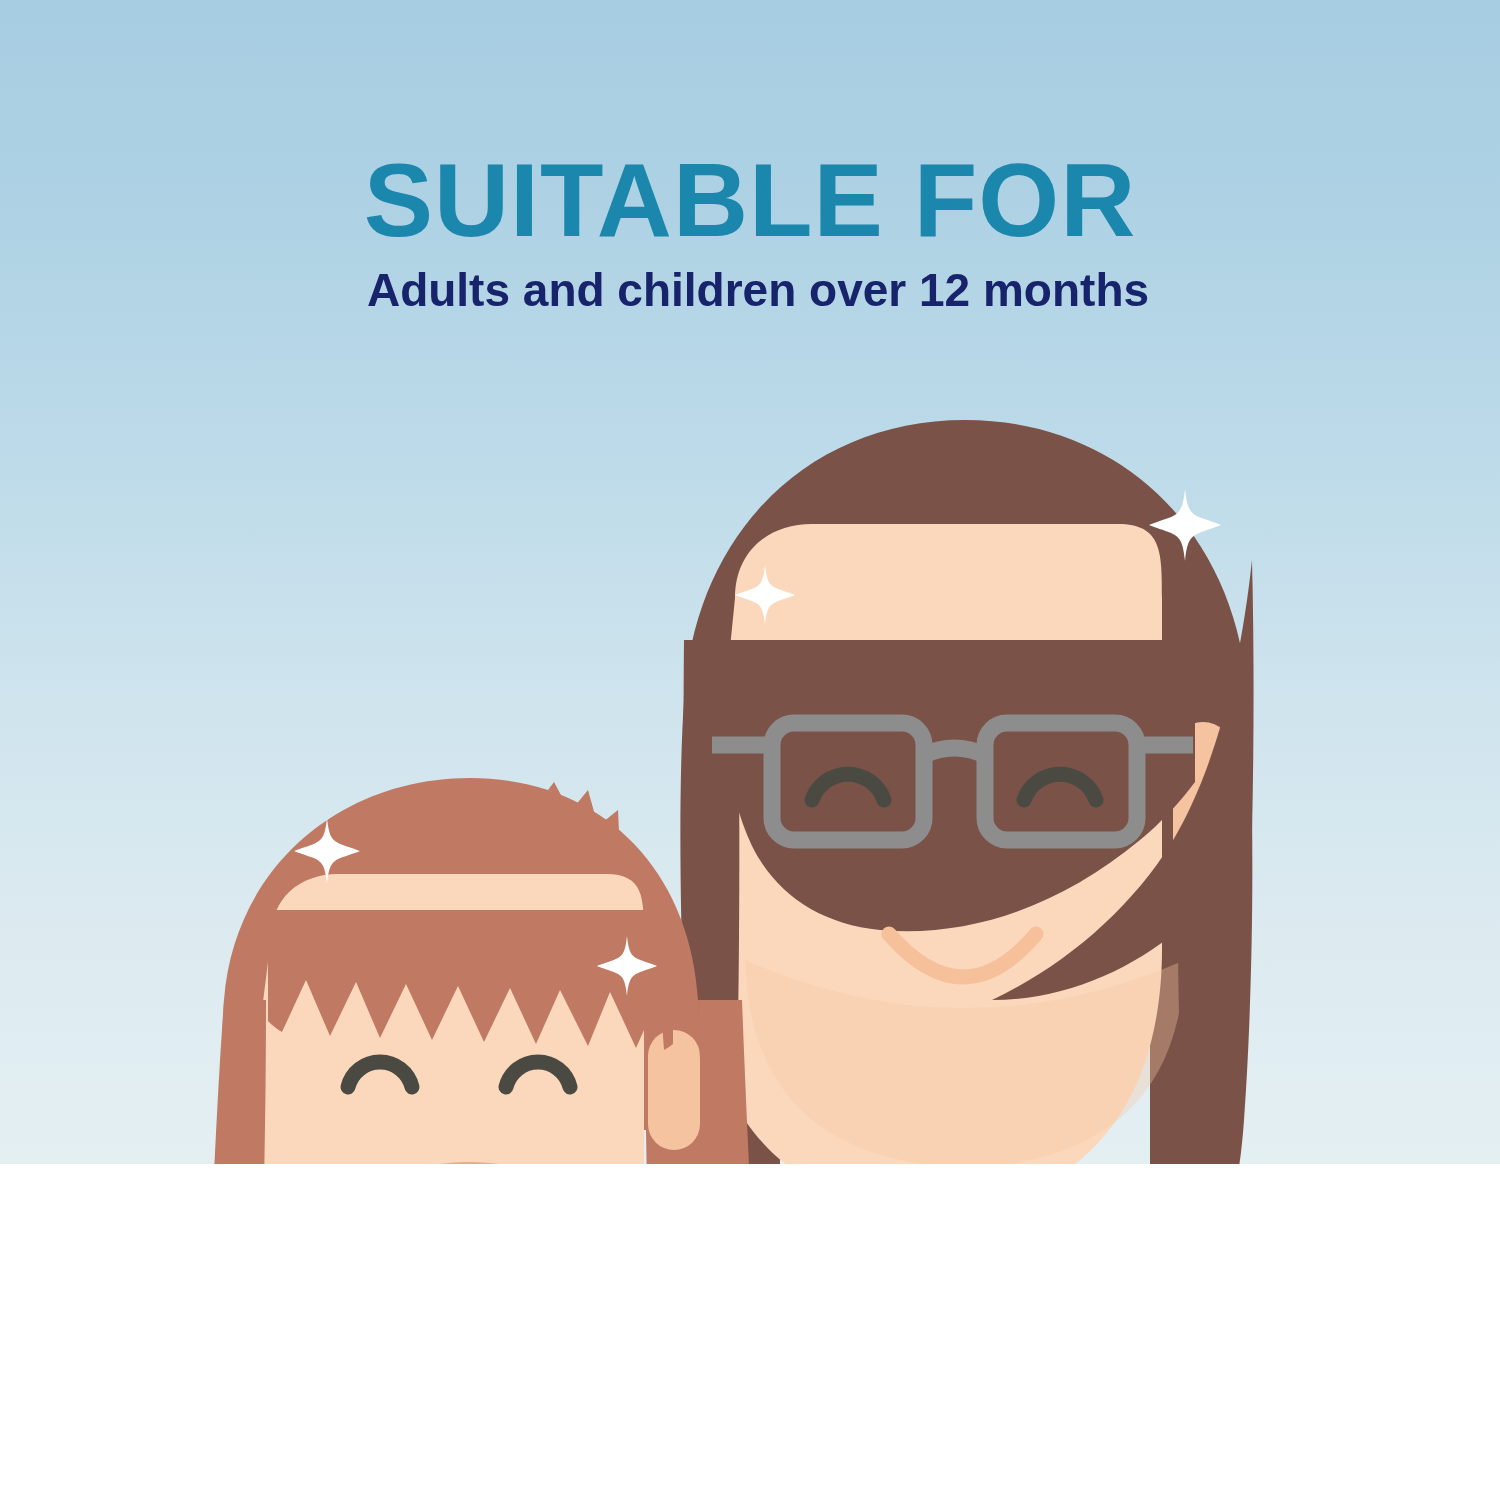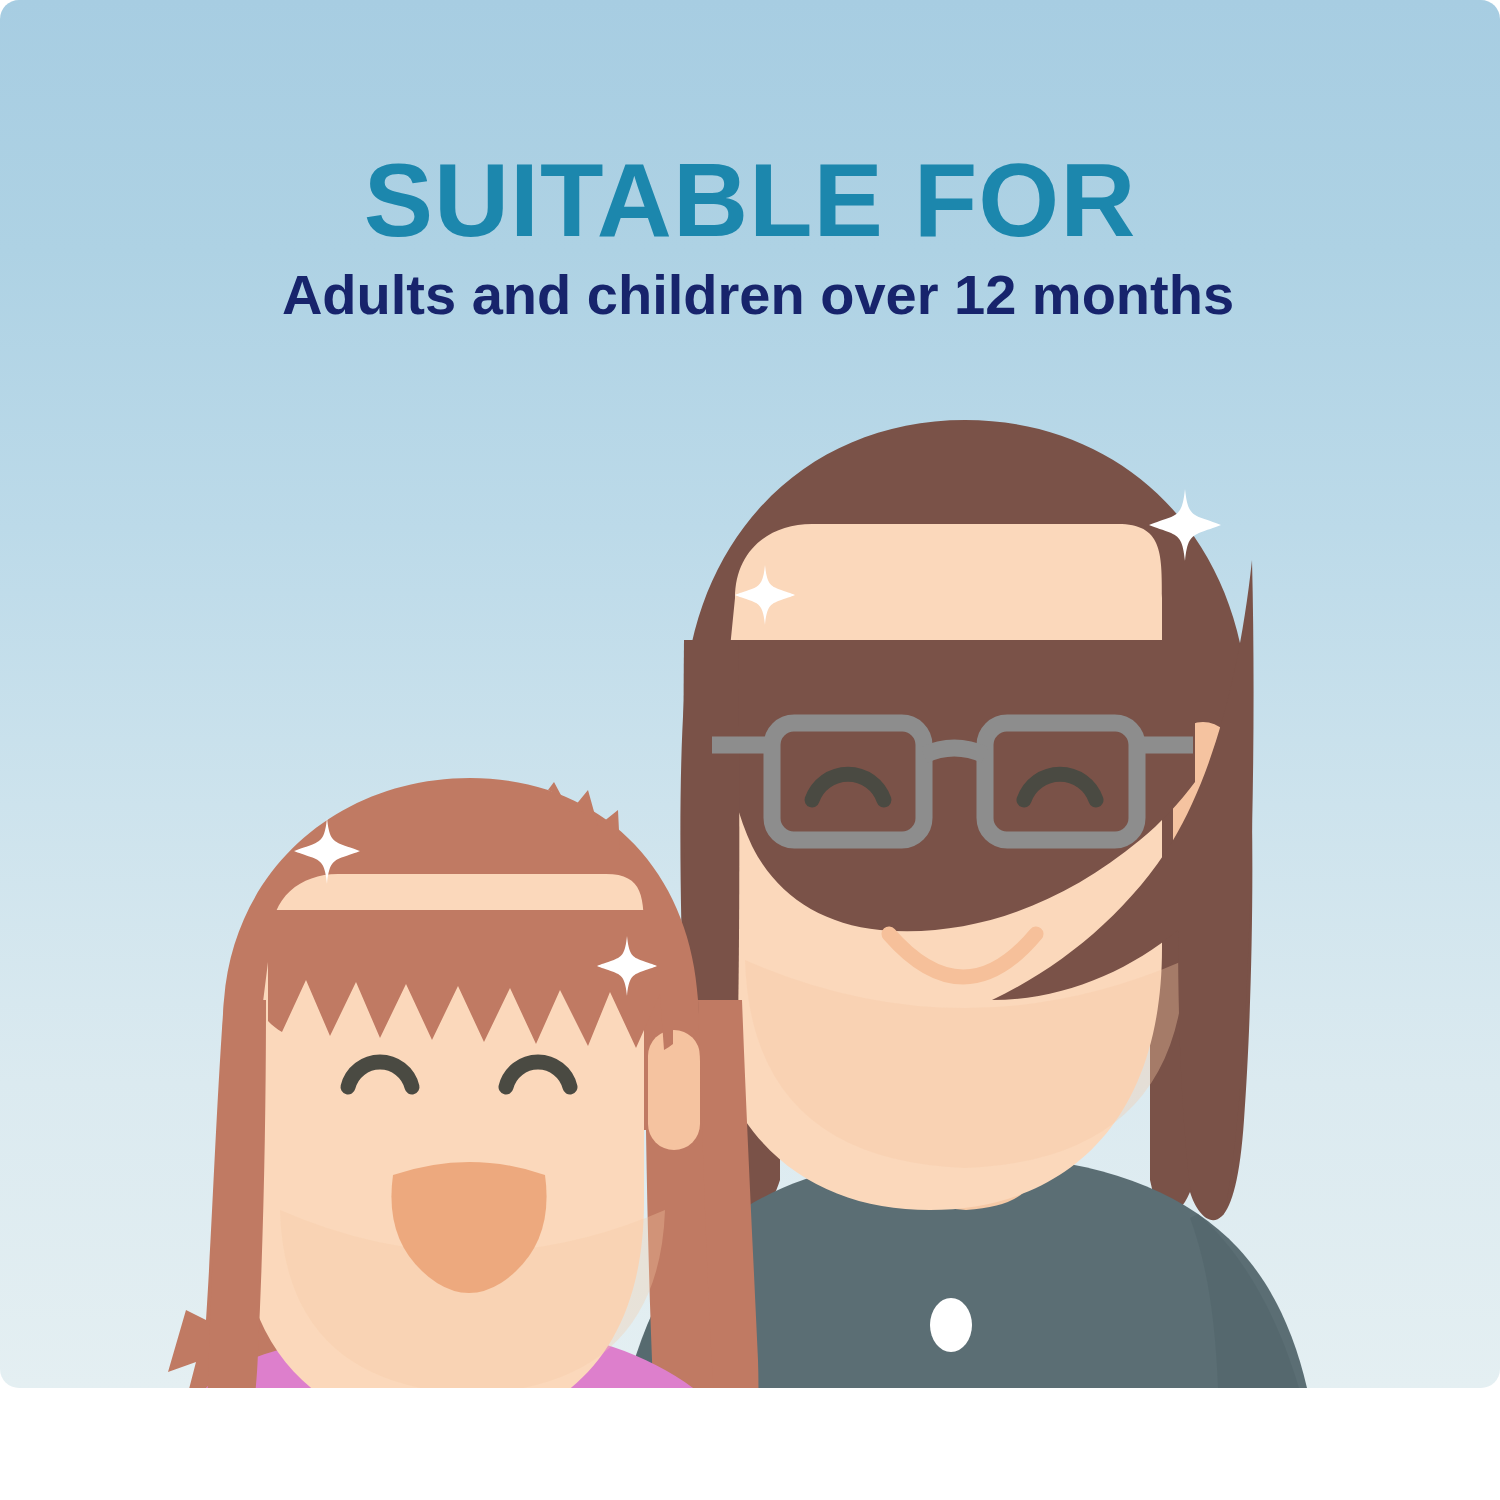--- a/index.html
+++ b/index.html
@@ -4,24 +4,23 @@
 <title>Suitable For</title>
 <style>
   html, body {
     margin: 0;
     padding: 0;
     background: #ffffff;
   }
   #stage {
     position: relative;
     width: 1500px;
-    height: 1388px;
+    height: 1164px;
     overflow: hidden;
     font-family: "Liberation Sans", sans-serif;
-    border-radius: 19px;
   }
   #bg {
     position: absolute;
     inset: 0;
     background: linear-gradient(to bottom, #a7cde2 0%, #aed2e4 18%, #bcdae9 38%, #cde3ed 58%, #dbeaf0 78%, #e4eff2 100%);
   }
   .text-block {
     position: absolute;
     left: 0;
     right: 0;
@@ -33,21 +32,21 @@
     font-size: 104px;
     font-weight: 700;
     letter-spacing: 1px;
     color: #1c87ad;
     line-height: 1.0;
     margin: 0;
     white-space: nowrap;
   }
   #subhead {
     margin: 14px 0 0 16px;
-    font-size: 56px;
+    font-size: 46px;
     font-weight: 700;
     color: #17246c;
     line-height: 1.05;
     white-space: nowrap;
     text-align: center;
   }
   #art {
     position: absolute;
     inset: 0;
     z-index: 20;

